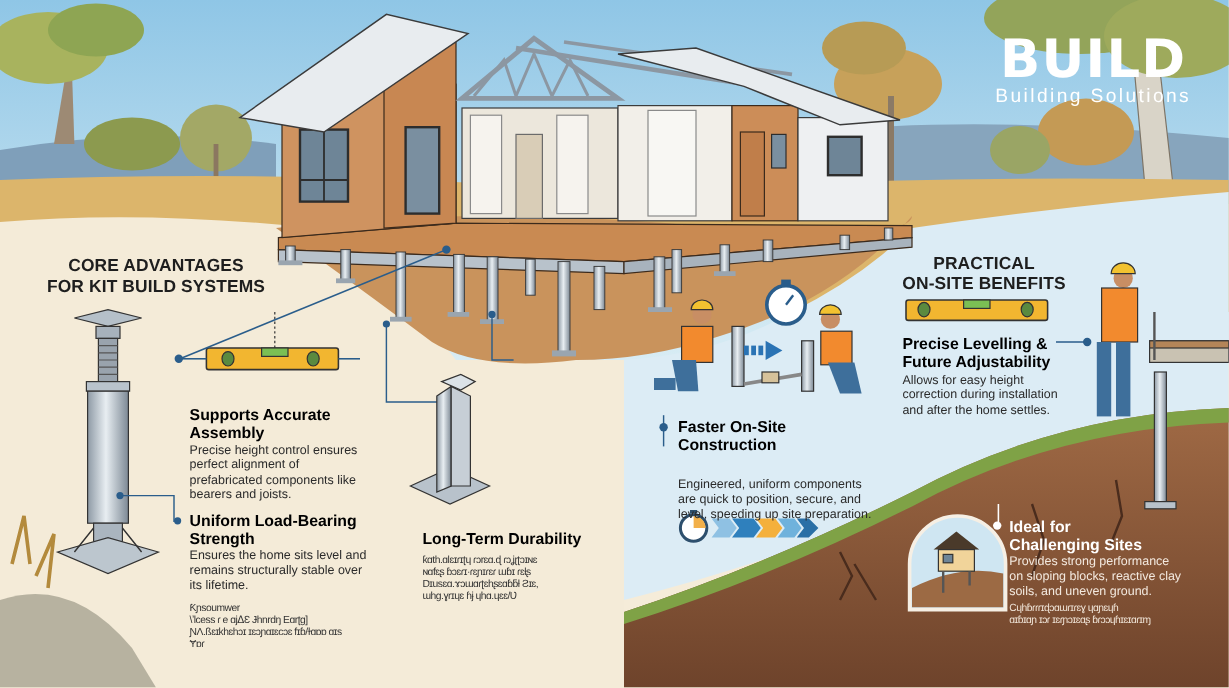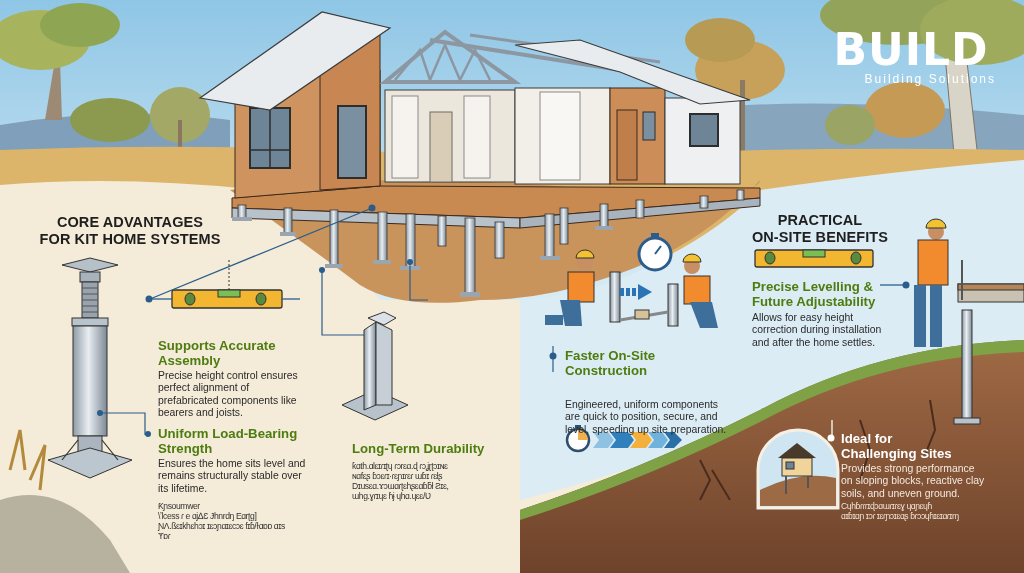--- a/index.html
+++ b/index.html
@@ -1,26 +1,26 @@
 <!DOCTYPE html>
 <html><head>
 <meta charset="utf-8">
 <style>
   html, body { margin:0; padding:0; }
   body { width:1024px; height:573px; overflow:hidden; position:relative; font-family:"Liberation Sans", sans-serif; background:#f5ecd9; }
   .abs { position:absolute; }
   #scene { position:absolute; left:0; top:0; width:1024px; height:573px; }
   .title { font-weight:700; color:#1e1e1e; text-align:center; font-size:14.5px; line-height:17px; letter-spacing:0.1px; }
-  .h { font-weight:700; color:#4d7c0f; font-size:13.2px; line-height:15px; }
+  .h { font-weight:700; color:#000000; font-size:13.2px; line-height:15px; }
   .p { color:#2a2a2a; font-size:10.4px; line-height:12.4px; }
   .garble { color:#333; font-size:8.6px; line-height:10px; font-family:"Liberation Sans Narrow","Liberation Sans", sans-serif; letter-spacing:-0.4px; }
   .light .h { color:#fff; }
   .light .p { color:#f3e9df; }
   .logo { color:#fff; font-weight:900; font-size:44px; letter-spacing:1px; line-height:44px; font-family:"DejaVu Sans", sans-serif; }
-  .logo-sub { color:#fff; font-size:12px; letter-spacing:2px;text-align:right; }
+  .logo-sub { color:#fff; font-size:16px; letter-spacing:2px; }
 </style>
 </head>
 <body>
 
 <div id="scene">
   <svg width="1024" height="573" viewBox="0 0 1024 573" xmlns="http://www.w3.org/2000/svg">
     <defs>
       <linearGradient id="sky" x1="0" y1="0" x2="0" y2="1">
         <stop offset="0" stop-color="#8fc6e6"></stop>
         <stop offset="1" stop-color="#d8ecf4"></stop>
@@ -257,21 +257,21 @@
   </svg>
 </div>
 
 <div class="abs" style="left:826px; top:28px; text-align:center; width:170px;">
   <div class="logo">BUILD</div>
   <div class="logo-sub">Building Solutions</div>
 </div>
 
 <div class="abs title" style="left:30px; top:214px; width:200px;">
   <div>CORE ADVANTAGES</div>
-  <div>FOR KIT HOME SYSTEMS</div>
+  <div>FOR KIT BUILD SYSTEMS</div>
 </div>
 
 <div class="abs" style="left:158px; top:338px; width:200px;">
   <div class="h">
     <div>Supports Accurate</div>
     <div>Assembly</div>
   </div>
   <div class="p" style="margin-top:2px;">
     <div>Precise height control ensures</div>
     <div>perfect alignment of</div>

